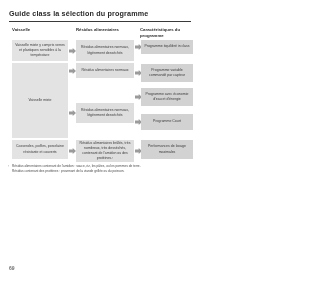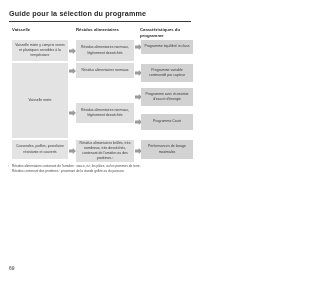--- a/index.html
+++ b/index.html
@@ -126,21 +126,21 @@
     left: 9px;
     top: 265px;
     font-size: 5px;
     font-weight: bold;
     color: #6d6d6d;
   }
 </style>
 </head>
 <body>
 
-<div class="page-title">Guide pour la sélection du programme</div>
+<div class="page-title">Guide class la sélection du programme</div>
 <div class="title-rule"></div>
 
 <div class="col-head c1">Vaisselle</div>
 <div class="col-head c2">Résidus alimentaires</div>
 <div class="col-head c3">Caractéristiques du programme</div>
 
 <div class="box b-c1r1">Vaisselle mixte y compris verres et plastiques sensibles à la température</div>
 <div class="box b-c1r2">Vaisselle mixte</div>
 <div class="box b-c1r4">Casseroles, poêles, porcelaine résistante et couverts</div>
 

